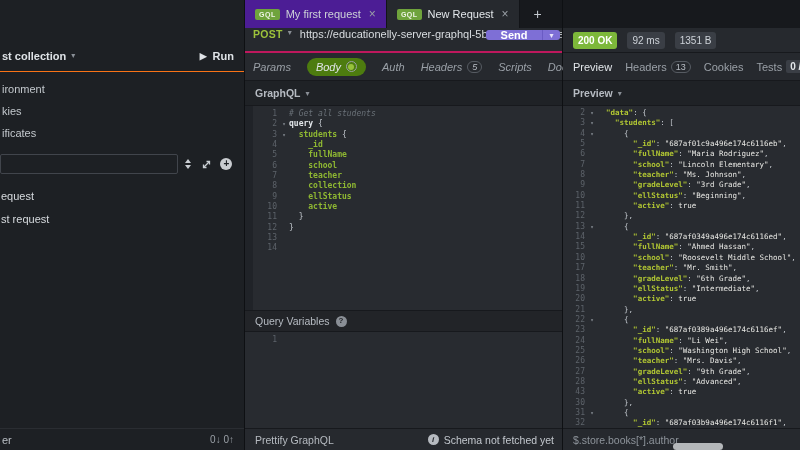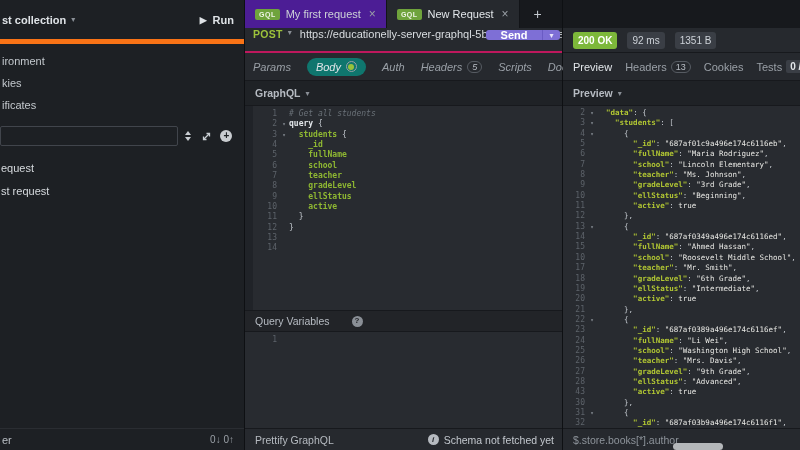--- a/index.html
+++ b/index.html
@@ -3,22 +3,22 @@
 <meta charset="utf-8">
 <style>
   * { margin:0; padding:0; box-sizing:border-box; }
   html,body { width:800px; height:450px; overflow:hidden; background:#17191d;
     font-family:"Liberation Sans", sans-serif; }
   .app { display:flex; width:800px; height:450px; }
 
   
   .sidebar { width:245px; height:450px; background:#1d2024; border-right:1px solid #0e1013;
     display:flex; flex-direction:column; color:#c3c8cd; }
-  .sb-header { height:44px; display:flex; align-items:center; padding:0 10px 0 2px;
-    border-bottom:5px solid #f97316; }
+  .sb-header { height:32px; display:flex; align-items:center; padding:0 10px 0 2px;
+    border-bottom:1px solid #f97316;margin-top:40px; }
   .sb-title { font-size:11px; font-weight:bold; color:#dfe3e7; white-space:nowrap; }
   .caret { font-size:8px; color:#8a8f96; margin-left:5px; }
   .sb-run { margin-left:auto; display:flex; align-items:center; gap:6px; color:#dfe3e7;
     font-size:11px; font-weight:bold; cursor:pointer; }
   .play { font-size:9px; }
   .sb-items { padding:6px 0 4px 0; }
   .sb-item { height:22px; display:flex; align-items:center; padding-left:2px; font-size:11px; }
   .sb-filter { display:flex; align-items:center; padding:6px 8px 6px 0; gap:0; }
   .sb-filter-input { width:178px; height:20px; border:1px solid #41454c; border-radius:2px;
     background:transparent; }
@@ -53,21 +53,21 @@
   .url { font-size:11px; color:#d9dde1; margin-left:8px; white-space:nowrap; overflow:hidden;
     flex:1 1 auto; min-width:0; }
   .send-btn { position:absolute; right:2px; top:2px; bottom:11px; width:74px; background:#7e6fd6;
     border-radius:3px; display:flex; align-items:center; color:#fff; cursor:pointer; }
   .send-label { flex:1; text-align:center; font-size:11px; font-weight:bold; }
   .send-caret { width:18px; border-left:1px solid #6a5bc4; display:flex; align-items:center;
     justify-content:center; font-size:8px; color:#e8e4fa; align-self:stretch; }
   .reqtabs { height:28px; flex:none; display:flex; align-items:center; gap:16px; padding:0 8px;
     border-bottom:1px solid #17191d; font-size:11px; color:#9aa0a7;font-style:italic; }
   .reqtab { cursor:pointer; display:flex; align-items:center; gap:5px; white-space:nowrap; }
-  .body-pill { background:#0f766e; border-radius:11px; padding:3px 9px; color:#e2e6ea; }
+  .body-pill { background:#4d7c0f; border-radius:11px; padding:3px 9px; color:#e2e6ea; }
   .dot-ring { width:11px; height:11px; border:1px solid #9aa0a7; border-radius:50%;
     display:flex; align-items:center; justify-content:center; }
   .dot { width:6px; height:6px; background:#97c23c; border-radius:50%; }
   .count-pill { border:1px solid #565b62; border-radius:7px; font-size:9px; padding:0px 4px;
     color:#b9bec5; }
   .gqlrow { height:25px; flex:none; background:#1f2226; border-bottom:1px solid #17191d;
     display:flex; align-items:center; padding-left:10px; }
   .gqlrow-label { font-size:10.5px; font-weight:bold; color:#b6bbc2; }
   .opsrow { height:25px; flex:none; background:#24272c; border-bottom:1px solid #17191d;
     display:flex; align-items:center; gap:26px; padding-left:12px; font-size:11px; color:#aab0b6; }
@@ -80,21 +80,21 @@
   .cm-fold { width:10px; flex:none; text-align:center; color:#878d94; font-size:6px; }
   .cm-code { flex:1; overflow:hidden; }
   .tk-comment { color:#697077; font-style:italic; }
   .tk-kw { color:#e2e6ea; font-weight:bold; }
   .tk-field { color:#8fb832; font-weight:bold; }
   .tk-punc { color:#c3c8ce; }
   .tk-key { color:#b2c733; font-weight:bold; }
   .tk-str { color:#e8e8e4; }
   .tk-bool { color:#e8e8e4; }
   .qvheader { height:22px; flex:none; background:#222428; border-top:1px solid #17191d;
-    border-bottom:1px solid #17191d; display:flex; align-items:center; gap:22px; padding-left:10px; }
+    border-bottom:1px solid #17191d; display:flex; align-items:center; gap:6px; padding-left:10px; }
   .qv-label { font-size:10.5px; color:#b6bbc2; }
   .q-ico { width:11px; height:11px; border-radius:50%; background:#8a8f96; color:#222428;
     font-size:8px; font-weight:bold; display:flex; align-items:center; justify-content:center; line-height:1; }
   .vareditor { height:96px; flex:none; background:#282b30; padding-top:3px; }
   .bottombar { margin-top:auto; height:22px; flex:none; border-top:1px solid #17191d;
     background:#26292e; display:flex; align-items:center; padding:0 8px 0 10px; }
   .bb-left { font-size:10.5px; color:#b6bbc1; cursor:pointer; }
   .bb-right { margin-left:auto; display:flex; align-items:center; gap:5px; font-size:10.5px; color:#c3c8ce; }
   .info-ico { width:11px; height:11px; border-radius:50%; background:#b6bac0; color:#26292e;
     font-size:8px; font-weight:bold; display:flex; align-items:center; justify-content:center; line-height:1; font-style:italic;}
@@ -241,21 +241,21 @@
 
     <div class="editor" id="gql-editor">
       <div class="strip"></div>
     <div class="cm-line"><span class="cm-gut">1</span><span class="cm-fold"></span><span class="cm-code"><span class="tk-comment"># Get all students</span></span></div>
         <div class="cm-line"><span class="cm-gut">2</span><span class="cm-fold">▾</span><span class="cm-code"><span class="tk-kw">query</span><span class="tk-punc"> {</span></span></div>
         <div class="cm-line"><span class="cm-gut">3</span><span class="cm-fold">▾</span><span class="cm-code"><span class="tk-field">  students</span><span class="tk-punc"> {</span></span></div>
         <div class="cm-line"><span class="cm-gut">4</span><span class="cm-fold"></span><span class="cm-code"><span class="tk-field">    _id</span></span></div>
         <div class="cm-line"><span class="cm-gut">5</span><span class="cm-fold"></span><span class="cm-code"><span class="tk-field">    fullName</span></span></div>
         <div class="cm-line"><span class="cm-gut">6</span><span class="cm-fold"></span><span class="cm-code"><span class="tk-field">    school</span></span></div>
         <div class="cm-line"><span class="cm-gut">7</span><span class="cm-fold"></span><span class="cm-code"><span class="tk-field">    teacher</span></span></div>
-        <div class="cm-line"><span class="cm-gut">8</span><span class="cm-fold"></span><span class="cm-code"><span class="tk-field">    gradeLevel</span></span></div>
+        <div class="cm-line"><span class="cm-gut">8</span><span class="cm-fold"></span><span class="cm-code"><span class="tk-field">    collection</span></span></div>
         <div class="cm-line"><span class="cm-gut">9</span><span class="cm-fold"></span><span class="cm-code"><span class="tk-field">    ellStatus</span></span></div>
         <div class="cm-line"><span class="cm-gut">10</span><span class="cm-fold"></span><span class="cm-code"><span class="tk-field">    active</span></span></div>
         <div class="cm-line"><span class="cm-gut">11</span><span class="cm-fold"></span><span class="cm-code"><span class="tk-punc">  }</span></span></div>
         <div class="cm-line"><span class="cm-gut">12</span><span class="cm-fold"></span><span class="cm-code"><span class="tk-punc">}</span></span></div>
         <div class="cm-line"><span class="cm-gut">13</span><span class="cm-fold"></span><span class="cm-code"></span></div>
         <div class="cm-line"><span class="cm-gut">14</span><span class="cm-fold"></span><span class="cm-code"></span></div>
       </div>
 
     <div class="qvheader">
       <span class="qv-label">Query Variables</span>

